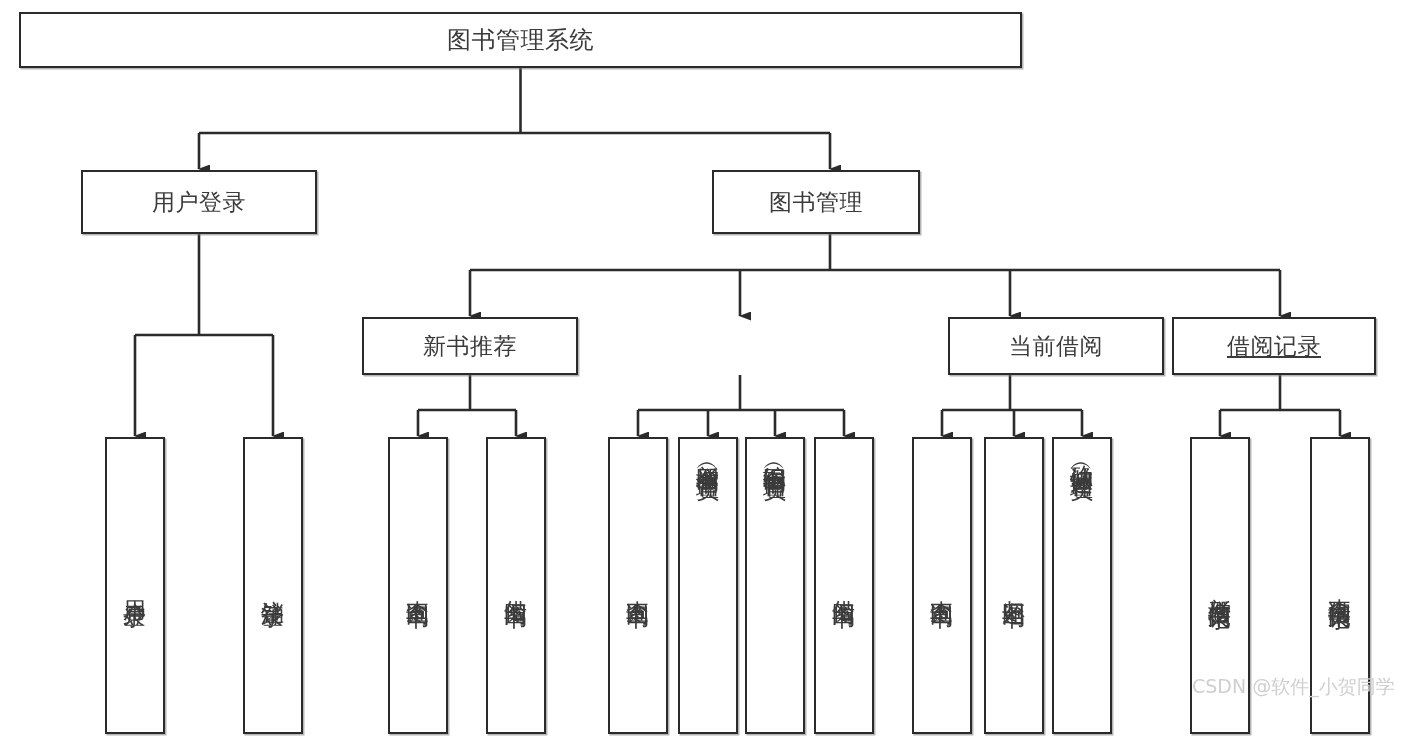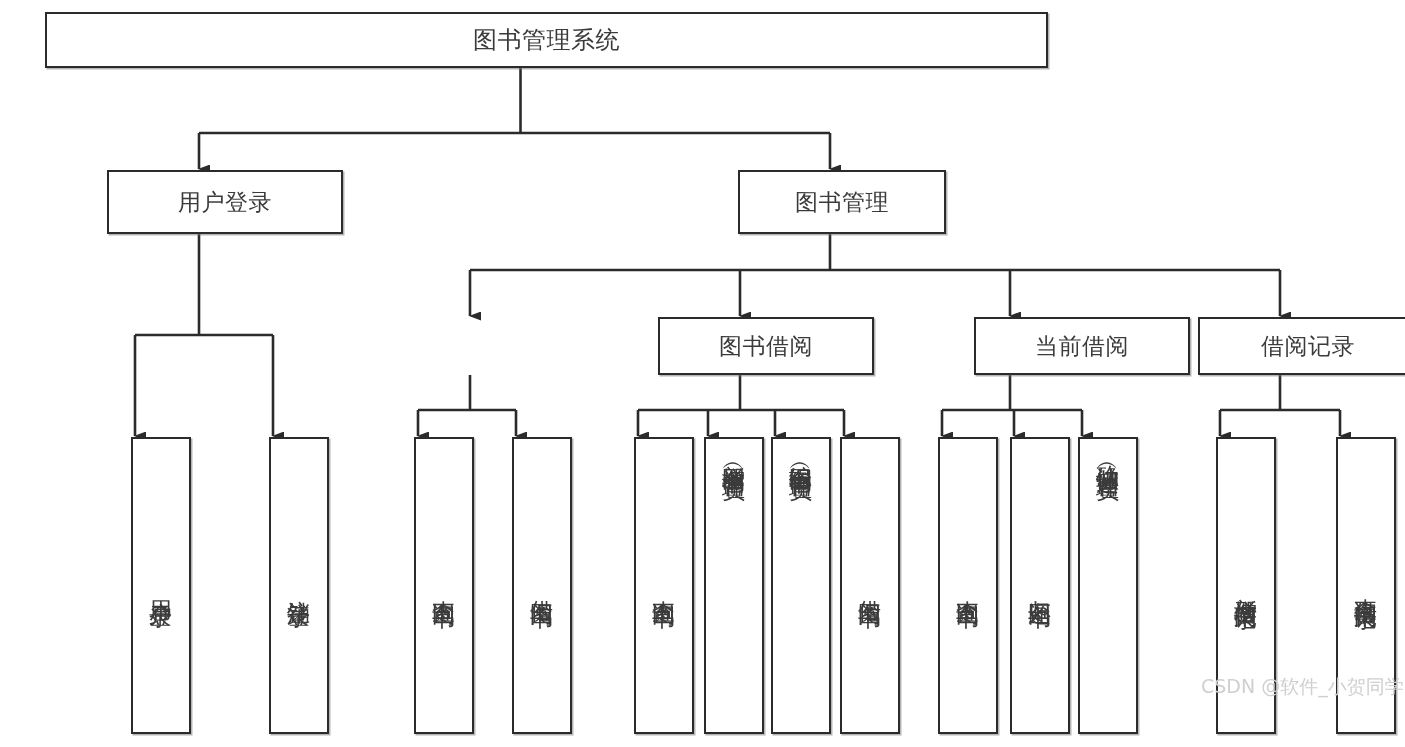--- a/index.html
+++ b/index.html
@@ -30,21 +30,20 @@
     position: absolute;
     box-sizing: border-box;
     background: #ffffff;
     border: 2px solid #2b2b2b;
     box-shadow: 1.5px 1.5px 0 rgba(120,120,120,0.55);
     display: flex;
     align-items: center;
     justify-content: center;
     color: #3b3b3b;
     z-index: 2;
-    margin-left: 26px;
   }
   .node-label {
     display: block;
     text-align: center;
     line-height: 1.26;
     letter-spacing: 0.5px;
     color: #3b3b3b;
   }
   
   .node.horiz .node-label {
@@ -131,27 +130,27 @@
     <span class="node-label">图书管理系统</span>
   </div>
 
   <div class="node horiz" style="left: 81px; top: 170px; width: 236px; height: 64px;">
     <span class="node-label">用户登录</span>
   </div>
   <div class="node horiz" style="left: 712px; top: 170px; width: 208px; height: 64px;">
     <span class="node-label">图书管理</span>
   </div>
 
-  <div class="node horiz" style="left: 632px; top: 317px; width: 216px; height: 58px;">
-    <span class="node-label">图书借阅</span>
+  <div class="node horiz" style="left: 362px; top: 317px; width: 216px; height: 58px;">
+    <span class="node-label">新书推荐</span>
   </div>
   <div class="node horiz" style="left: 948px; top: 317px; width: 216px; height: 58px;">
     <span class="node-label">当前借阅</span>
   </div>
-  <div class="node horiz" style="left: 1172px; top: 317px; width: 220px; height: 58px;">
+  <div class="node horiz" style="left: 1172px; top: 317px; width: 204px; height: 58px; text-decoration: underline;">
     <span class="node-label">借阅记录</span>
   </div>
 
   <div class="node vert centered" style="left: 105px; top: 437px; width: 60px; height: 297px;">
     <span class="node-label">用户登录</span>
   </div>
   <div class="node vert centered" style="left: 243px; top: 437px; width: 60px; height: 297px;">
     <span class="node-label">注销登录</span>
   </div>
 
@@ -185,15 +184,15 @@
     <span class="node-label">确认归还（管理员）</span>
   </div>
 
   <div class="node vert centered" style="left: 1190px; top: 437px; width: 60px; height: 297px;">
     <span class="node-label">新增借阅记录</span>
   </div>
   <div class="node vert centered" style="left: 1310px; top: 437px; width: 60px; height: 297px;">
     <span class="node-label">查询借阅记录</span>
   </div>
 
-  <div id="watermark" style="left: 1192px; top: 674px; padding-left: 9px;">CSDN @软件_小贺同学</div>
+  <div id="watermark" style="left: 1192px; top: 674px;">CSDN @软件_小贺同学</div>
 
 </div>
 
 </body></html>

